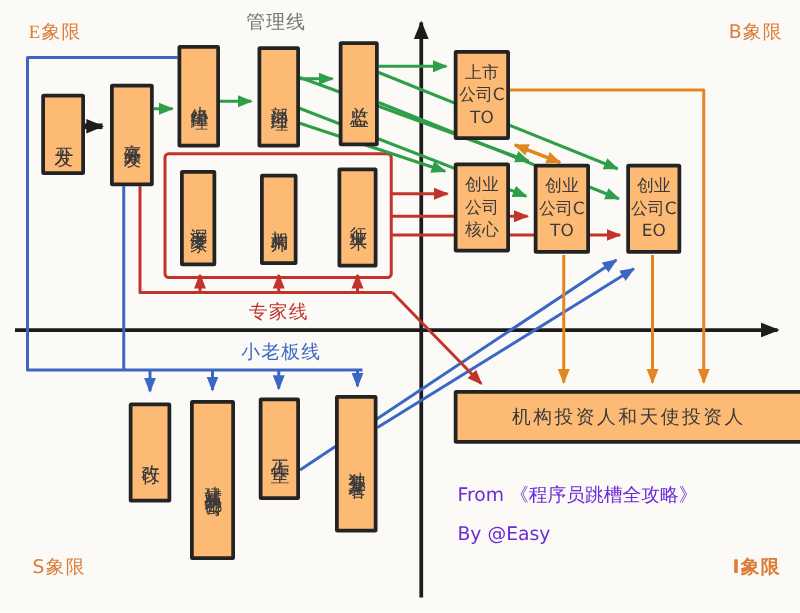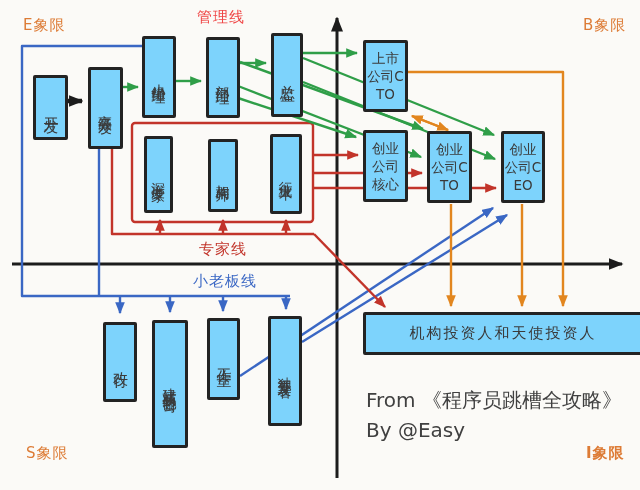--- a/index.html
+++ b/index.html
@@ -4,34 +4,34 @@
 <style>
   html,body{margin:0;padding:0;background:#ffffff;}
   #stage{
     position:relative;width:640px;height:490px;overflow:hidden;
     background:#fbfaf7;
     font-family:"DejaVu Sans","Liberation Sans",sans-serif;
     color:#2e2e2e;
   }
   #wires{position:absolute;left:0;top:0;z-index:1;}
   .node{
-    position:absolute;z-index:2;background:#7dd3fc;
+    position:absolute;z-index:2;background:#fdba74;
     border:3px solid #232323;border-radius:2px;
     display:flex;align-items:center;justify-content:center;
     font-size:15px;color:#3a3a3a;box-sizing:border-box;
   }
   .v{writing-mode:vertical-rl;letter-spacing:2px;line-height:1;}
   .h3{font-size:13.5px;line-height:1.35;text-align:center;word-break:break-all;}
   .wide{font-size:15px;letter-spacing:2px;}
   .lbl{position:absolute;z-index:3;font-size:15px;letter-spacing:1px;white-space:nowrap;}
   .lbl-quad{color:#dd7b35;}
-  .lbl-mgmt{color:#ef4444;}
+  .lbl-mgmt{color:#737373;}
   .lbl-expert{color:#c2342a;}
   .lbl-boss{color:#3a67c4;}
-  .footer-text{position:absolute;z-index:3;font-size:20px;color:#404040;white-space:nowrap;}
+  .footer-text{position:absolute;z-index:3;font-size:15px;color:#6d28d9;white-space:nowrap;}
 </style>
 </head>
 <body>
 
 <div id="stage">
 
   <svg id="wires" width="640" height="490" viewBox="0 0 640 490">
     <defs>
       <marker id="mK" viewBox="0 0 10 8" refX="9" refY="4" markerWidth="5" markerHeight="4" orient="auto" markerUnits="strokeWidth">
           <path d="M0,0L10,4L0,8z" fill="#1c1c1c"></path>
@@ -95,21 +95,21 @@
 
     <g stroke="#e2861f" stroke-width="2.4" fill="none" stroke-linejoin="round">
       <path d="M408,72 L563,72 L563,306" marker-end="url(#mO)"></path>
       <path d="M451,204 L451,306" marker-end="url(#mO)"></path>
       <path d="M522,204 L522,306" marker-end="url(#mO)"></path>
       <path d="M412,116 L448,130" marker-end="url(#mO)"></path>
       <path d="M448,130 L412,116" marker-end="url(#mO)"></path>
     </g>
   </svg>
 
-  <div class="lbl lbl-quad" style="left:23px;top:16px;">E象限</div>
+  <div class="lbl lbl-quad" style="left:23px;top:16px;font-family:Liberation Serif, serif;">E象限</div>
   <div class="lbl lbl-quad" style="left:583px;top:16px;">B象限</div>
   <div class="lbl lbl-quad" style="left:26px;top:444px;">S象限</div>
   <div class="lbl lbl-quad" style="left:586px;top:444px;font-weight:bold;">I象限</div>
 
   <div class="lbl lbl-mgmt" style="left:197px;top:8px;">管理线</div>
   <div class="lbl lbl-expert" style="left:199px;top:240px;">专家线</div>
   <div class="lbl lbl-boss" style="left:193px;top:272px;">小老板线</div>
 
   <div class="node v" style="left:33px;top:75px;width:35px;height:65px;">开发</div>
   <div class="node v" style="left:88px;top:67px;width:35px;height:82px;font-size:14px;">高级开发</div>

